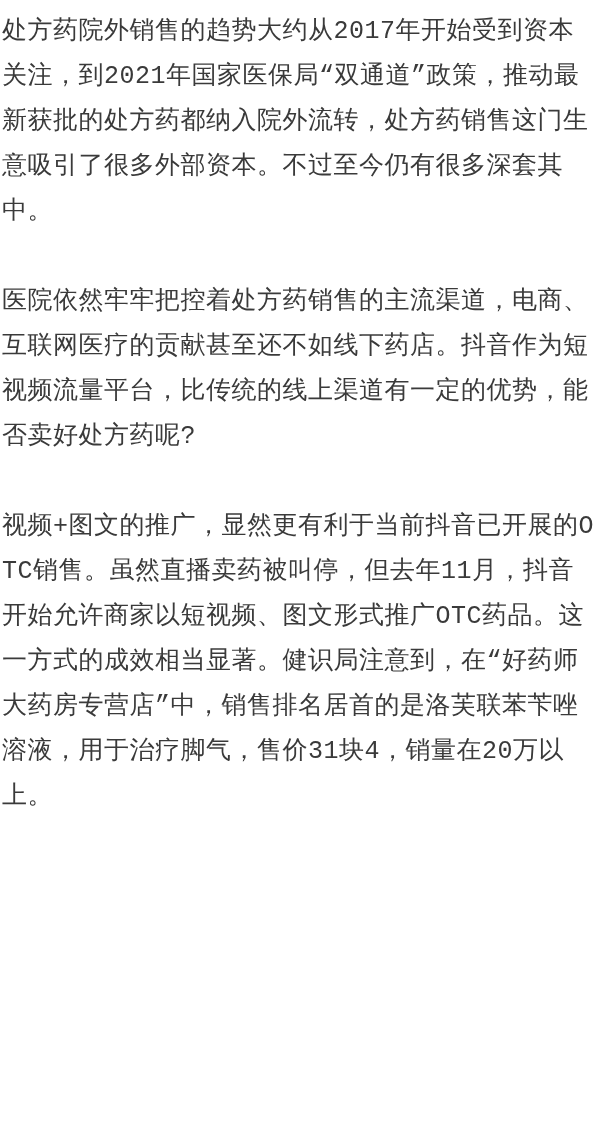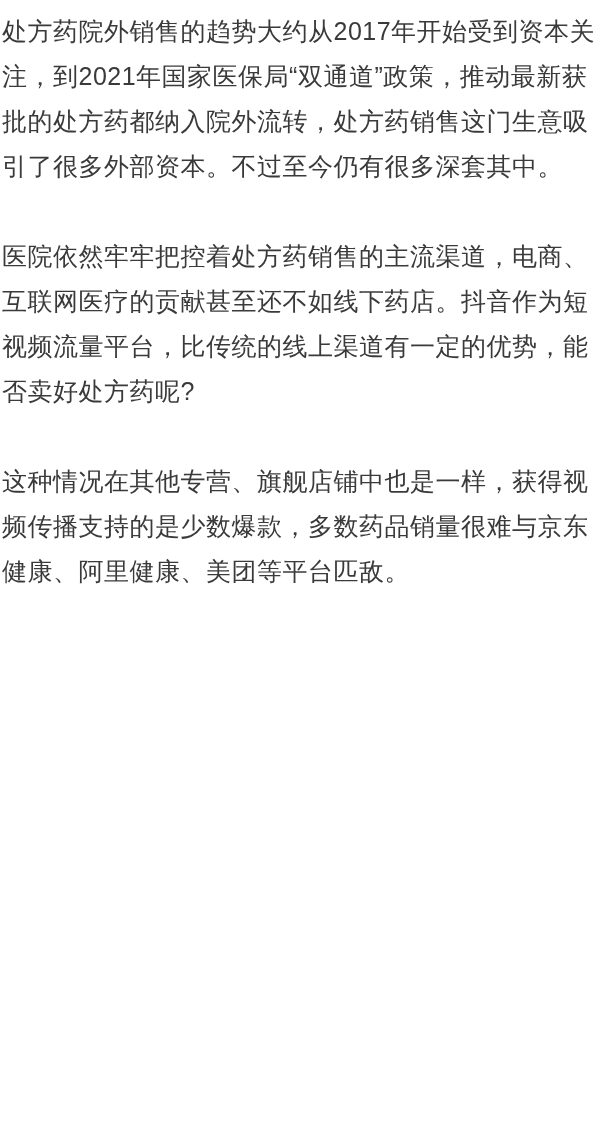--- a/index.html
+++ b/index.html
@@ -11,35 +11,35 @@
     width: 600px;
     height: 1141px;
     background: var(--background, #ffffff);
     overflow: hidden;
   }
   
   .article {
     box-sizing: border-box;
     width: 600px;
     padding: 9px 2px 0 2px;
-    font-family: Liberation Sans, sans-serif;
+    font-family: Liberation Mono, monospace;
     color: var(--text, #3a3a3a);
     font-size: 25px;
     line-height: 45px;
     letter-spacing: 0.5px;
     text-align: left;
     word-break: break-all;
   }
   .para {
     margin: 0 0 45px 0;
   }
   .para:last-child {
     margin-bottom: 0;
   }
 </style>
 </head>
 <body>
 
 <main class="article">
   <p class="para">处方药院外销售的趋势大约从2017年开始受到资本关注，到2021年国家医保局“双通道”政策，推动最新获批的处方药都纳入院外流转，处方药销售这门生意吸引了很多外部资本。不过至今仍有很多深套其中。</p>
   <p class="para">医院依然牢牢把控着处方药销售的主流渠道，电商、互联网医疗的贡献甚至还不如线下药店。抖音作为短视频流量平台，比传统的线上渠道有一定的优势，能否卖好处方药呢?</p>
-  <p class="para">这种情况在其他专营、旗舰店铺中也是一样，获得视频传播支持的是少数爆款，多数药品销量很难与京东健康、阿里健康、美团等平台匹敌。</p>
+  <p class="para">视频+图文的推广，显然更有利于当前抖音已开展的OTC销售。虽然直播卖药被叫停，但去年11月，抖音开始允许商家以短视频、图文形式推广OTC药品。这一方式的成效相当显著。健识局注意到，在“好药师大药房专营店”中，销售排名居首的是洛芙联苯苄唑溶液，用于治疗脚气，售价31块4，销量在20万以上。</p>
 </main>
 
 </body></html>

